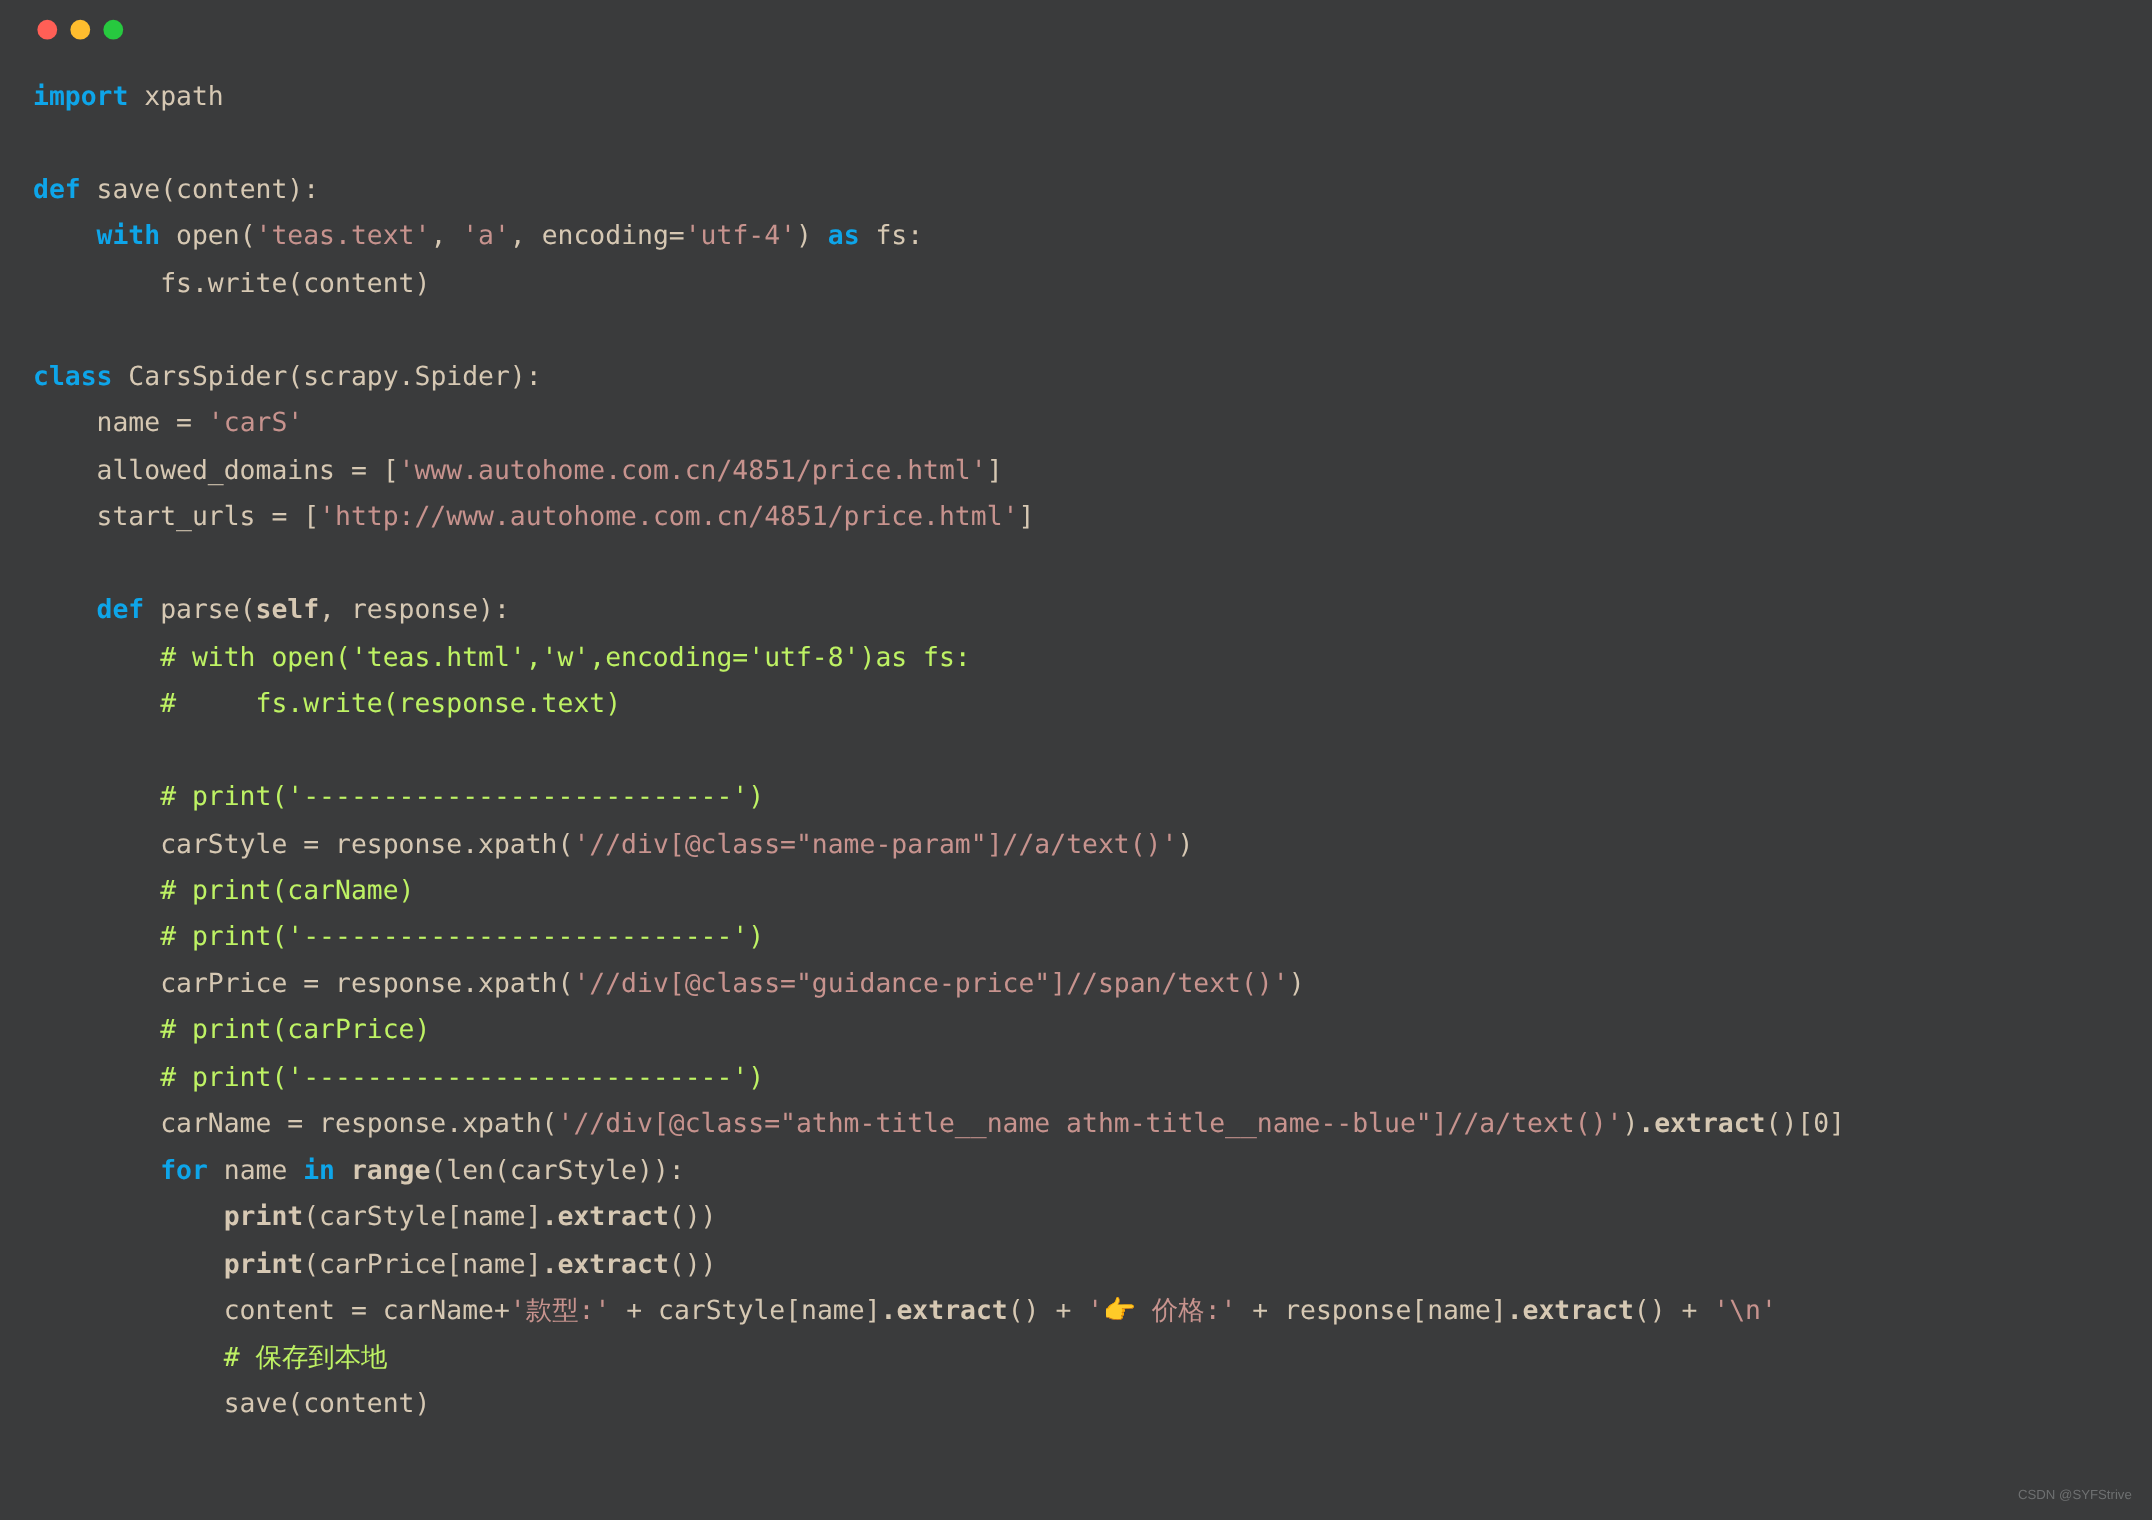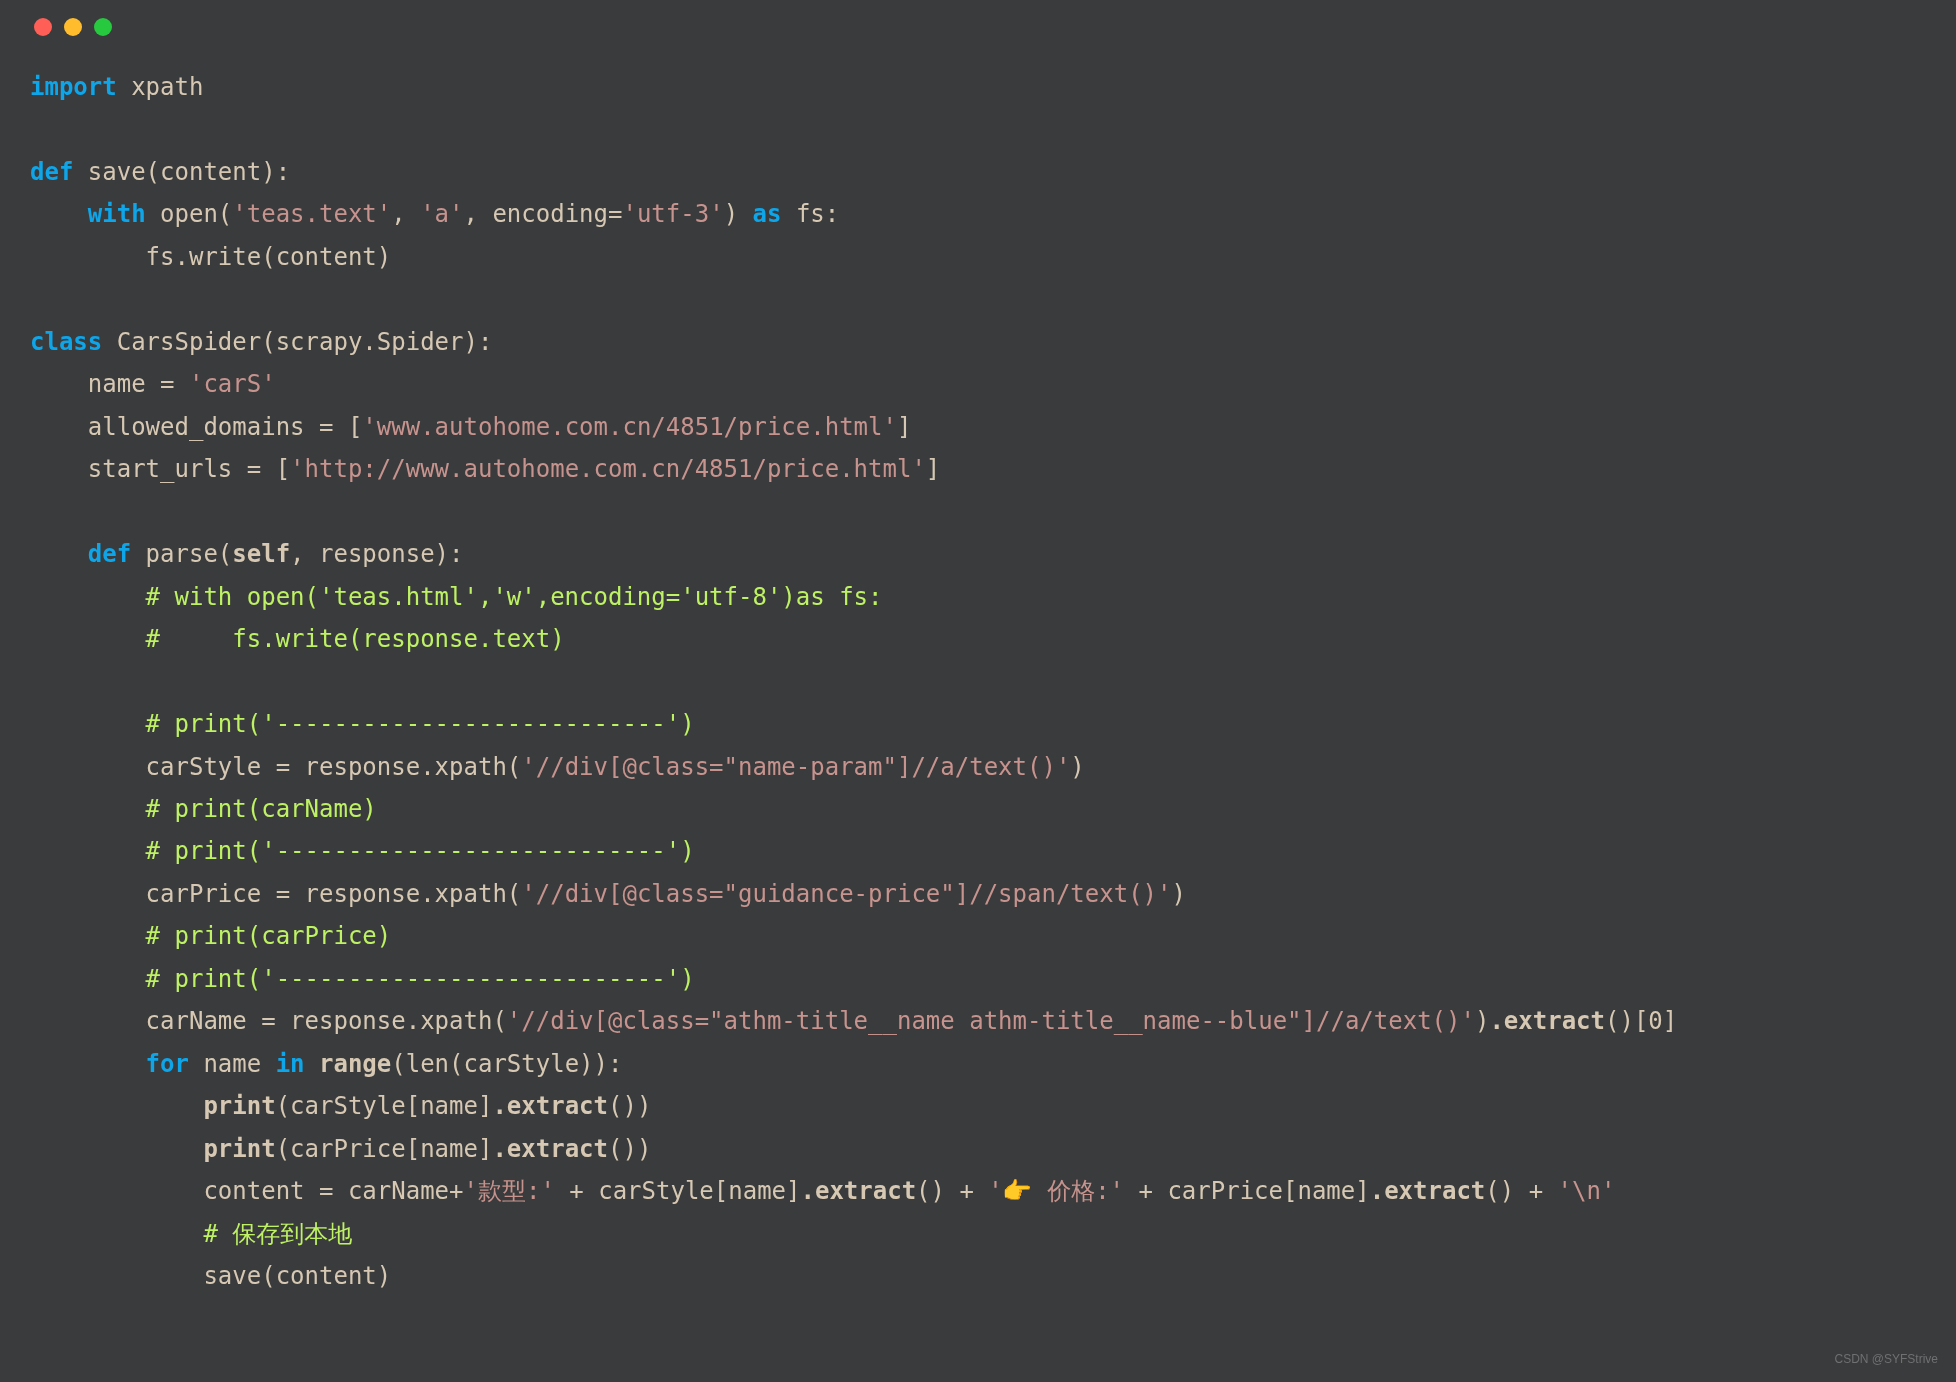--- a/index.html
+++ b/index.html
@@ -60,21 +60,21 @@
 <div class="window">
   <div class="traffic-lights">
     <div class="dot red"></div>
     <div class="dot yellow"></div>
     <div class="dot green"></div>
   </div>
 
 <pre><span class="c-kw">import</span> <span>xpath</span>
 
 <span class="c-kw">def</span> <span>save</span><span>(</span><span>content</span><span>)</span><span>:</span>
-    <span class="c-kw">with</span> <span>open</span><span>(</span><span class="c-str">'teas.text'</span><span>, </span><span class="c-str">'a'</span><span>, </span><span>encoding</span><span>=</span><span class="c-str">'utf-3'</span><span>)</span> <span class="c-kw">as</span> <span>fs</span><span>:</span>
+    <span class="c-kw">with</span> <span>open</span><span>(</span><span class="c-str">'teas.text'</span><span>, </span><span class="c-str">'a'</span><span>, </span><span>encoding</span><span>=</span><span class="c-str">'utf-4'</span><span>)</span> <span class="c-kw">as</span> <span>fs</span><span>:</span>
         <span>fs.write(content)</span>
 
 <span class="c-kw">class</span> <span>CarsSpider</span><span>(</span><span>scrapy.Spider</span><span>)</span><span>:</span>
     <span>name = </span><span class="c-str">'carS'</span>
     <span>allowed_domains = [</span><span class="c-str">'www.autohome.com.cn/4851/price.html'</span><span>]</span>
     <span>start_urls = [</span><span class="c-str">'http://www.autohome.com.cn/4851/price.html'</span><span>]</span>
 
     <span class="c-kw">def</span> <span>parse</span><span>(</span><span class="c-self">self</span><span>, </span><span>response</span><span>)</span><span>:</span>
         <span class="c-cmt"># with open('teas.html','w',encoding='utf-8')as fs:</span>
         <span class="c-cmt">#     fs.write(response.text)</span>
@@ -83,18 +83,18 @@
         <span>carStyle = response.xpath(</span><span class="c-str">'//div[@class="name-param"]//a/text()'</span><span>)</span>
         <span class="c-cmt"># print(carName)</span>
         <span class="c-cmt"># print('---------------------------')</span>
         <span>carPrice = response.xpath(</span><span class="c-str">'//div[@class="guidance-price"]//span/text()'</span><span>)</span>
         <span class="c-cmt"># print(carPrice)</span>
         <span class="c-cmt"># print('---------------------------')</span>
         <span>carName = response.xpath(</span><span class="c-str">'//div[@class="athm-title__name athm-title__name--blue"]//a/text()'</span><span>)</span><span class="c-method">.extract</span><span>()[0]</span>
         <span class="c-kw">for</span> <span>name</span> <span class="c-kw">in</span> <span class="c-self">range</span><span>(len(carStyle)):</span>
             <span class="c-self">print</span><span>(carStyle[name]</span><span class="c-method">.extract</span><span>())</span>
             <span class="c-self">print</span><span>(carPrice[name]</span><span class="c-method">.extract</span><span>())</span>
-            <span>content = carName+</span><span class="c-str">'款型:'</span><span> + </span><span>carStyle[name]</span><span class="c-method">.extract</span><span>()</span><span> + </span><span class="c-str">'👉 价格:'</span><span> + </span><span>carPrice[name]</span><span class="c-method">.extract</span><span>()</span><span> + </span><span class="c-str">'\n'</span>
+            <span>content = carName+</span><span class="c-str">'款型:'</span><span> + </span><span>carStyle[name]</span><span class="c-method">.extract</span><span>()</span><span> + </span><span class="c-str">'👉 价格:'</span><span> + </span><span>response[name]</span><span class="c-method">.extract</span><span>()</span><span> + </span><span class="c-str">'\n'</span>
             <span class="c-cmt"># 保存到本地</span>
             <span>save(content)</span></pre>
 
   <div class="watermark">CSDN @SYFStrive</div>
 </div>
 
 </body></html>

